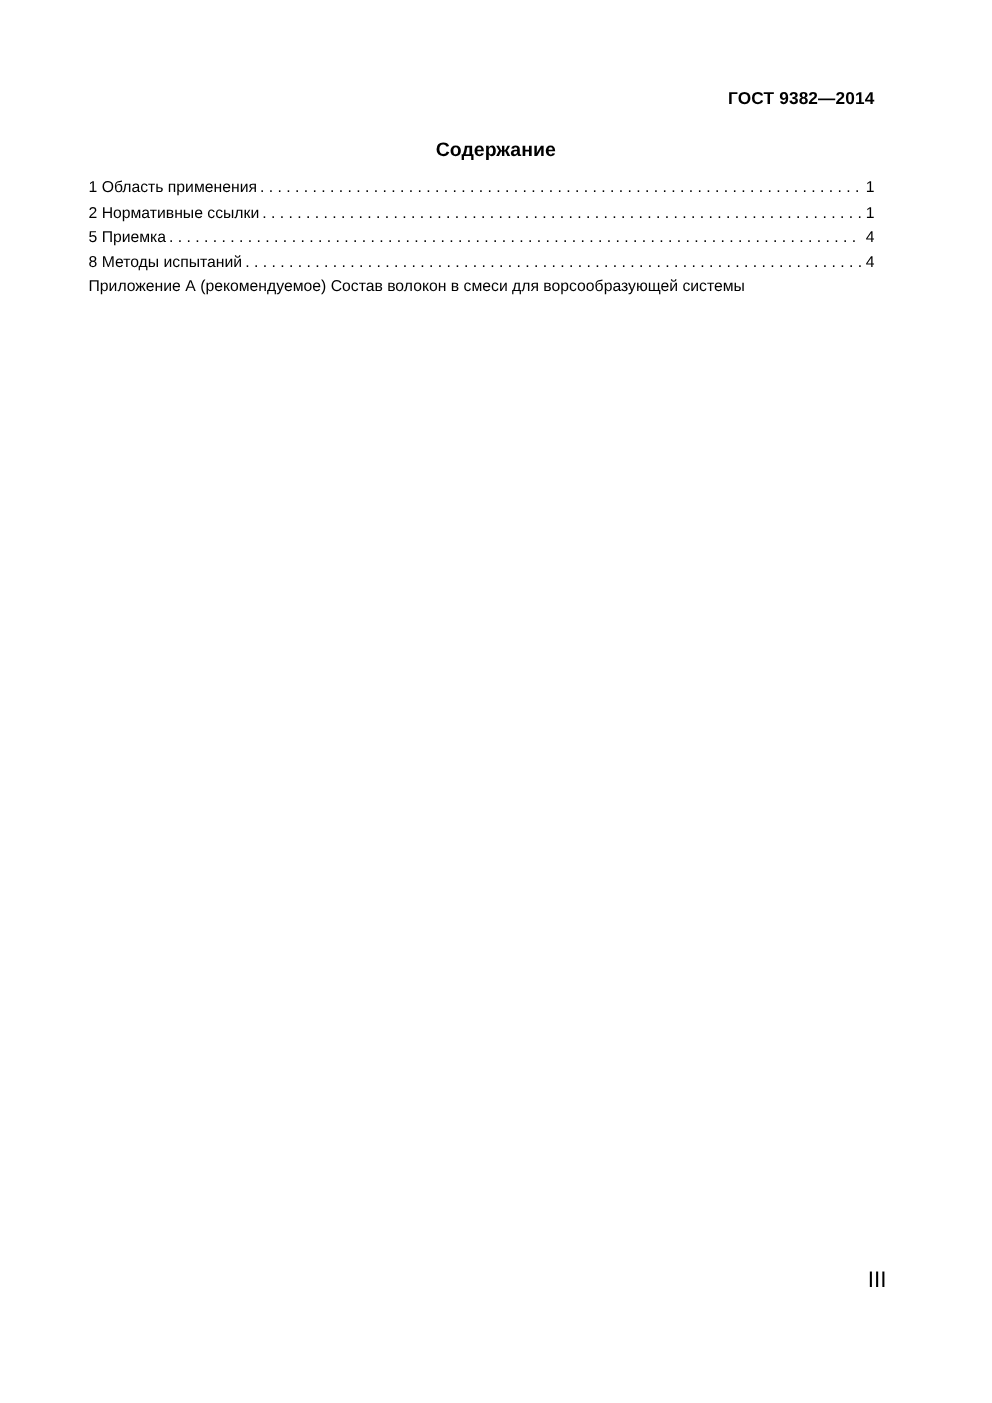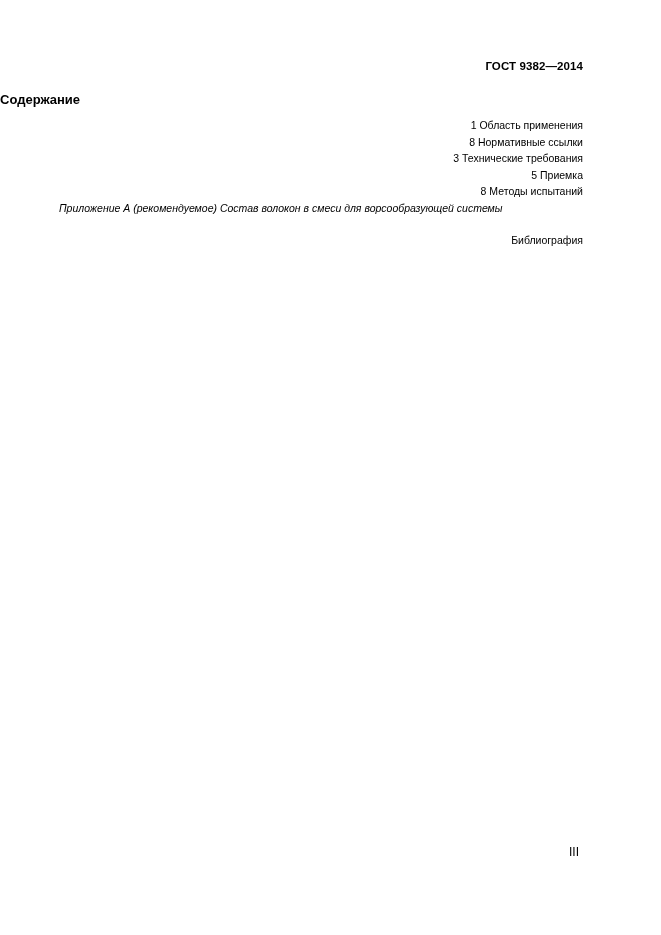--- a/index.html
+++ b/index.html
@@ -22,39 +22,38 @@
       font-size: 11.5px;
       font-weight: bold;
       letter-spacing: 0.1px;
       margin-left: 30px;
     }
     .toc-title {
       position: absolute;
       top: 92px;
       left: 0;
       width: 661px;
+      text-align: center;
       font-size: 13px;
       font-weight: bold;
     }
     .toc {
       position: absolute;
       top: 119px;
       left: 59px;
       width: 524px;
       font-size: 10.5px;
       line-height: 13px;
     }
     .toc-row {
       display: flex;
-      align-items: flex-end;
       height: 13px;
       margin-bottom: 3.6px;
       white-space: nowrap;
       overflow: hidden;
-      flex-direction: column;
     }
     .toc-row .label {
       flex: 0 0 auto;
     }
     .toc-row .dots {
       flex: 1 1 auto;
       overflow: hidden;
       white-space: nowrap;
       letter-spacing: 2.55px;
       color: #000;
@@ -63,74 +62,63 @@
     .toc-row .dots::before {
       content: ". . . . . . . . . . . . . . . . . . . . . . . . . . . . . . . . . . . . . . . . . . . . . . . . . . . . . . . . . . . . . . . . . . . . . . . . . . . . . . . . . . . . . . . . . . . . . . . . . . . . . . . . . . . . . . . . . . . . . . . . . . . . . . . . . . . . . . . . . . .";
       letter-spacing: 0;
     }
     .toc-row .page {
       flex: 0 0 auto;
       padding-left: 3px;
       text-align: right;
     }
     .toc-multi {
-      margin-bottom: 19px;
-      font-style: italic;
+      margin-bottom: 6px;
     }
     .toc-multi .first-line {
       height: 13px;
       white-space: nowrap;
     }
     .toc-multi .toc-row {
       padding-left: 65px;
       margin-bottom: 0;
     }
     .page-number {
       position: absolute;
       top: 845px;
-      right: 82px;
-      font-size: 12px;
+      right: 70px;
+      font-size: 15px;
     }
   </style>
 </head>
 <body>
 
 <div class="header-code">ГОСТ 9382—2014</div>
 
 <div class="toc-title">Содержание</div>
 
 <div class="toc">
   <div class="toc-row">
     <span class="label">1 Область применения</span>
     <span class="dots"></span>
     <span class="page">1</span>
   </div>
   <div class="toc-row">
-    <span class="label">8 Нормативные ссылки</span>
+    <span class="label">2 Нормативные ссылки</span>
     <span class="dots"></span>
     <span class="page">1</span>
-  </div>
-  <div class="toc-row">
-    <span class="label">3 Технические требования</span>
-    <span class="dots"></span>
-    <span class="page">2</span>
   </div>
   <div class="toc-row">
     <span class="label">5 Приемка</span>
     <span class="dots"></span>
     <span class="page">4</span>
   </div>
   <div class="toc-row">
     <span class="label">8 Методы испытаний</span>
     <span class="dots"></span>
     <span class="page">4</span>
   </div>
   <div class="toc-multi">
     <div class="first-line">Приложение А (рекомендуемое) Состав волокон в смеси для ворсообразующей системы</div>
   </div>
-  <div class="toc-row">
-    <span class="label">Библиография</span>
-    <span class="dots"></span>
-    <span class="page">7</span>
-  </div>
 </div>
 
 <div class="page-number">III</div>
 
 </body></html>

